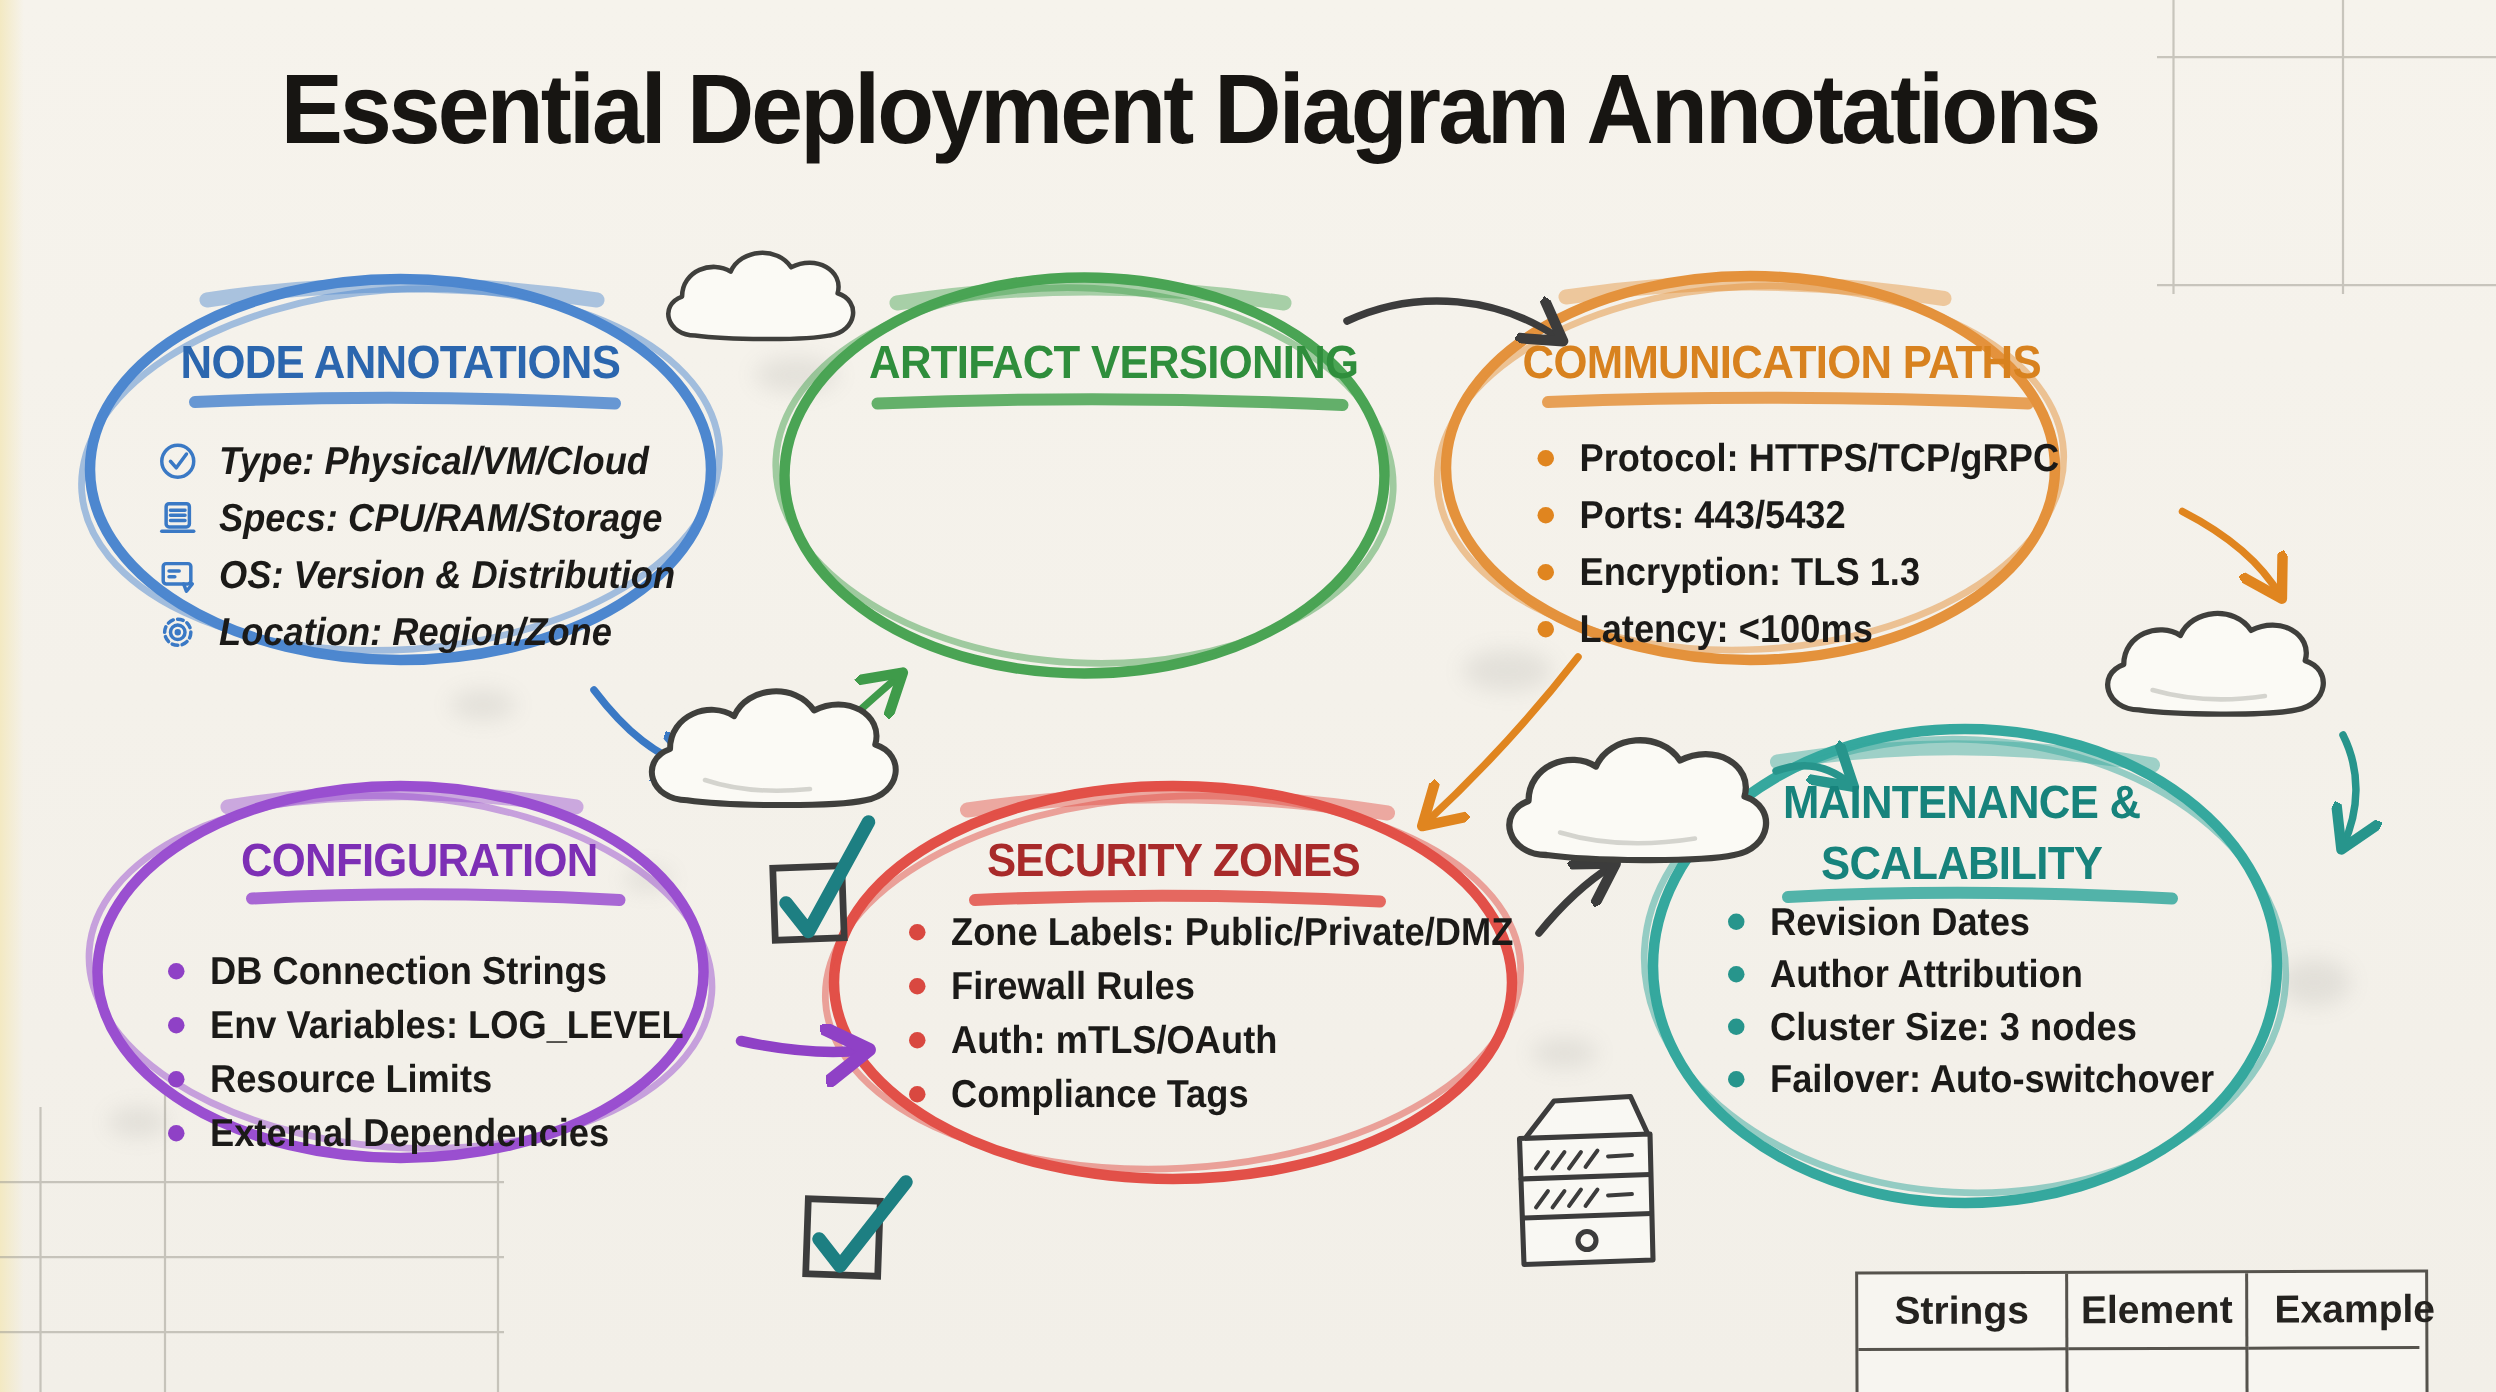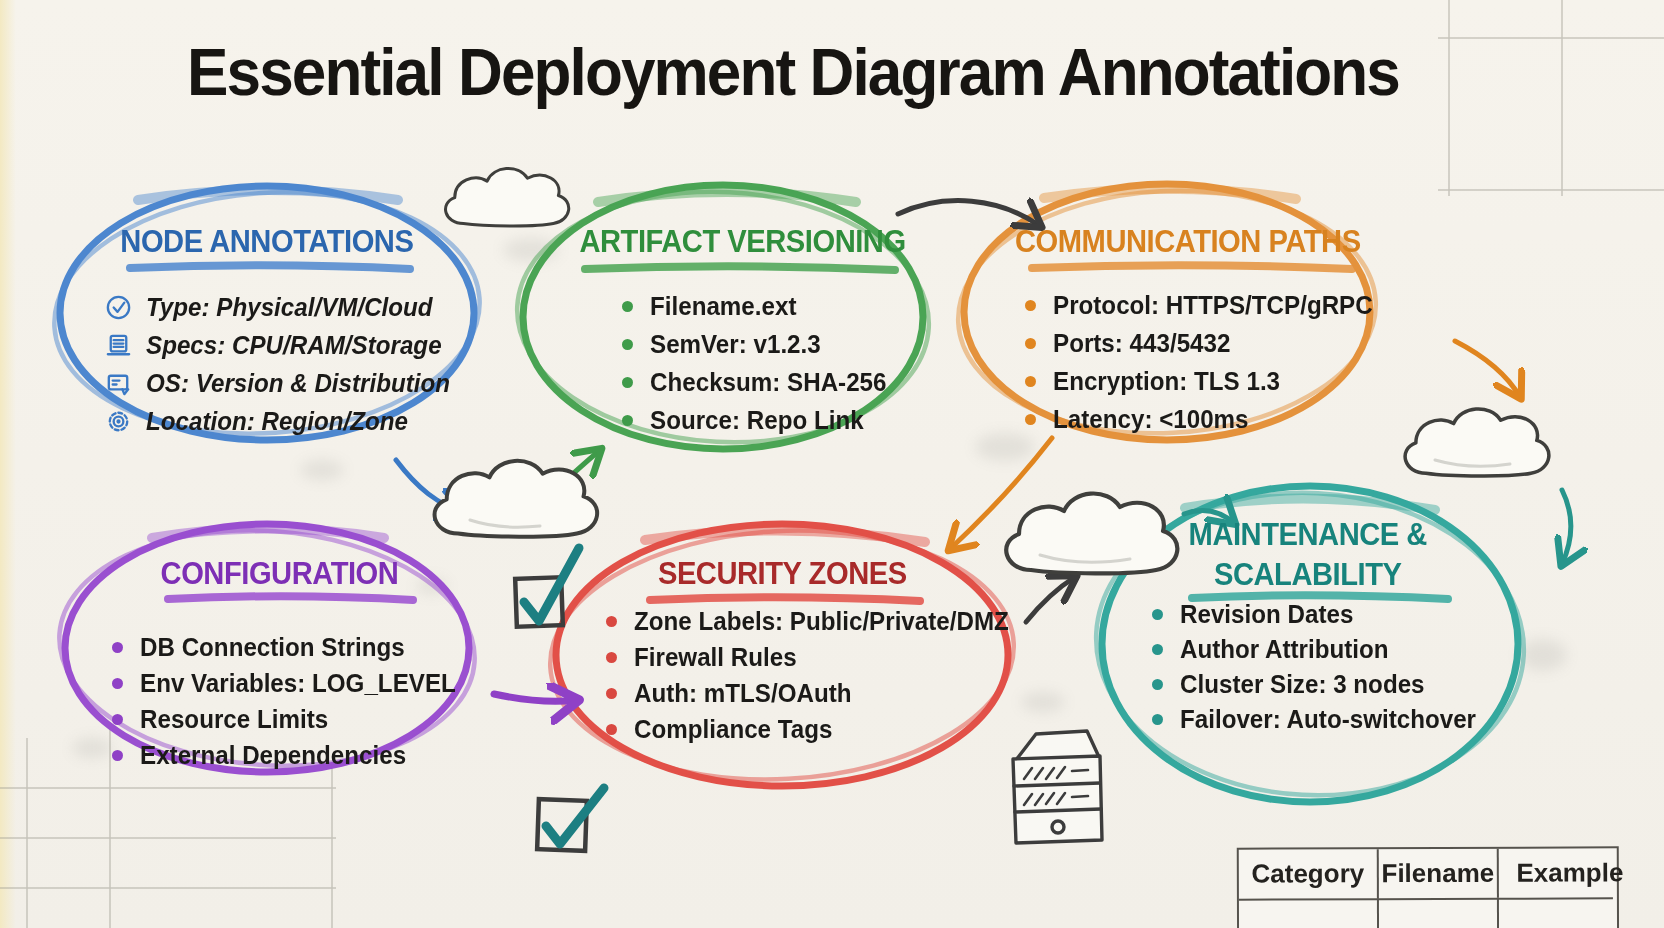--- a/index.html
+++ b/index.html
@@ -233,34 +233,20 @@
           <circle cx="16" cy="16" r="9" stroke-dasharray="4 3"></circle>
           <circle cx="16" cy="16" r="1" fill="#3a79c5"></circle>
       </svg>
       <span class="txt">Location: Region/Zone</span>
     </li>
   </ul>
 
   <div class="bubble-title t-art">
     <h2 class="bt">ARTIFACT VERSIONING</h2>
   </div>
-  <ul class="l-art h38 dot">
-    <li>
-        <span class="txt">Filename.ext</span>
-      </li>
-    <li>
-        <span class="txt">SemVer: v1.2.3</span>
-      </li>
-    <li>
-        <span class="txt">Checksum: SHA-256</span>
-      </li>
-    <li>
-        <span class="txt">Source: Repo Link</span>
-      </li>
-  </ul>
 
   <div class="bubble-title t-comm">
     <h2 class="bt">COMMUNICATION PATHS</h2>
   </div>
   <ul class="l-comm h38 dot">
     <li>
         <span class="txt">Protocol: HTTPS/TCP/gRPC</span>
       </li>
     <li>
         <span class="txt">Ports: 443/5432</span>
@@ -323,22 +309,22 @@
     <li>
         <span class="txt">Cluster Size: 3 nodes</span>
       </li>
     <li>
         <span class="txt">Failover: Auto-switchover</span>
       </li>
   </ul>
 
   <div class="ref-table">
     <div class="ref-row">
-      <div class="ref-cell">Category</div>
-      <div class="ref-cell">Filename</div>
+      <div class="ref-cell">Strings</div>
+      <div class="ref-cell">Element</div>
       <div class="ref-cell">Example</div>
     </div>
     <div class="ref-row body">
       <div class="ref-cell"></div>
       <div class="ref-cell"></div>
       <div class="ref-cell"></div>
     </div>
   </div>
 
 </div>

